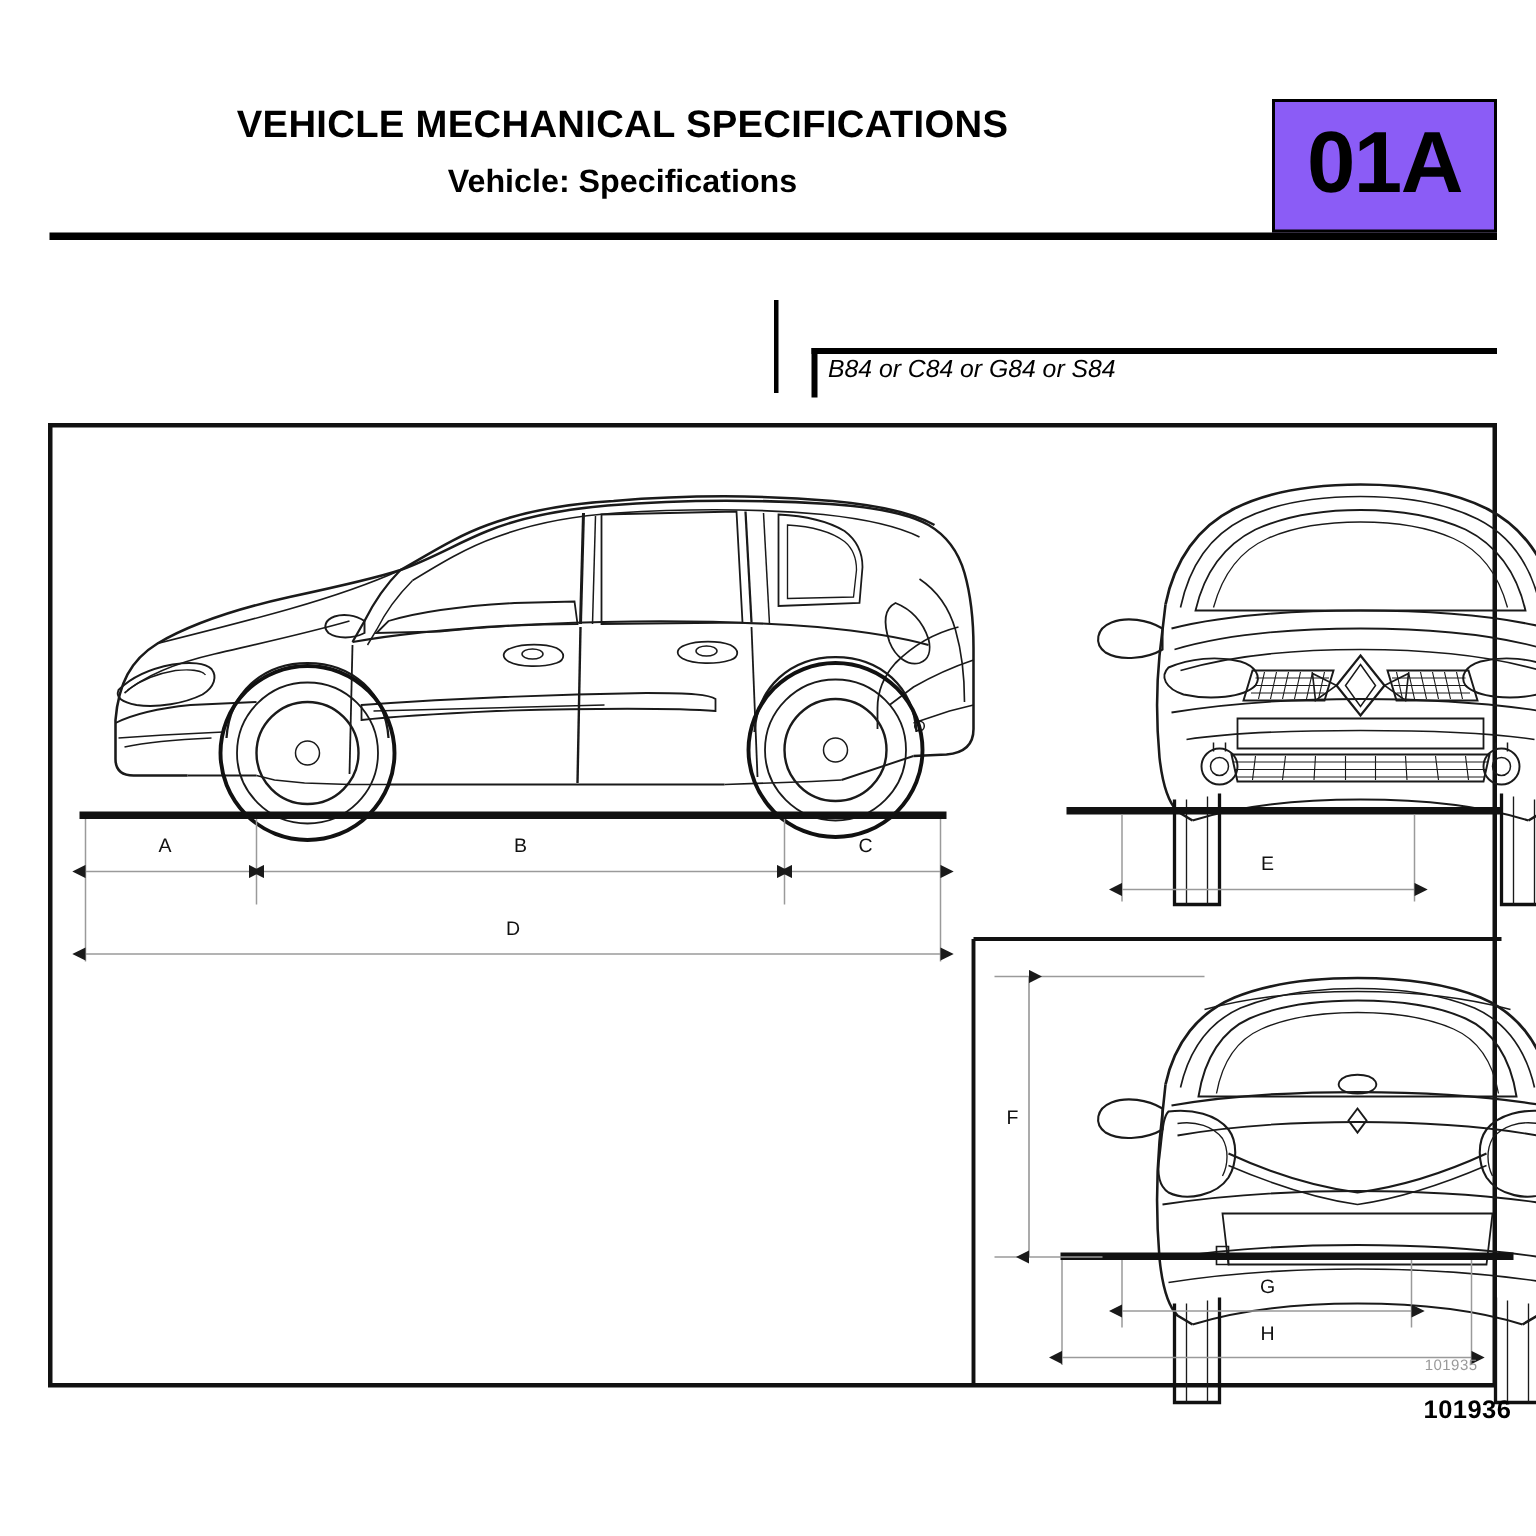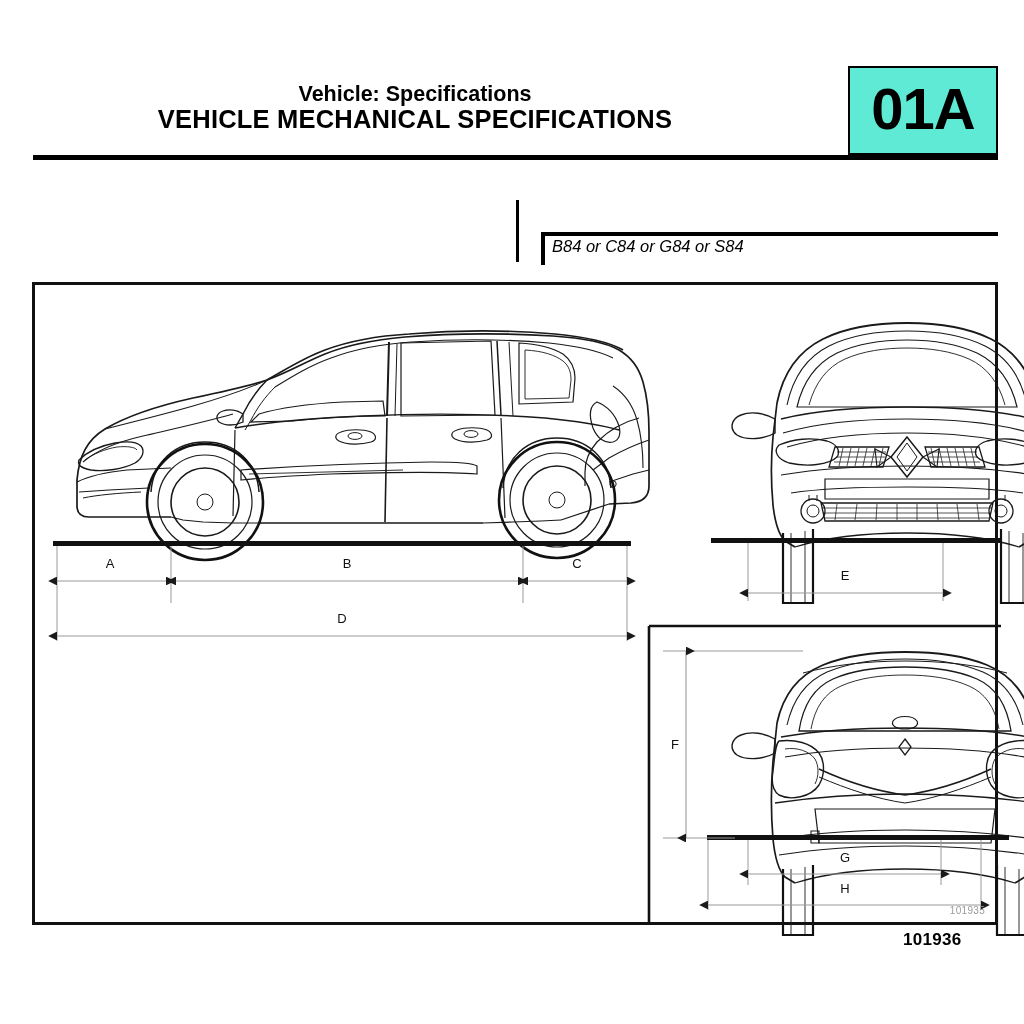--- a/index.html
+++ b/index.html
@@ -18,21 +18,21 @@
   #main-title{
     font-size:25.5px;font-weight:bold;letter-spacing:.2px;line-height:1.05;
     white-space:nowrap;
   }
   #sub-title{
     font-size:21.5px;font-weight:bold;margin-top:13px;line-height:1.05;
     white-space:nowrap;
   }
   #section-code-box{
     position:absolute;left:848px;top:66px;width:150px;height:89px;
-    border:2.5px solid #000;background:#5eead4;
+    border:2.5px solid #000;background:#8b5cf6;
     display:flex;align-items:center;justify-content:center;
     box-sizing:border-box;
   }
   #section-code{
     font-size:58px;font-weight:bold;line-height:1;letter-spacing:-1px;
     transform:translateY(-2px);
   }
   #header-rule{
     position:absolute;left:33px;top:155px;width:965px;height:5px;background:#000;
   }
@@ -51,32 +51,32 @@
   
   #drawing-frame{
     position:absolute;left:32px;top:282px;width:966px;height:643px;
     border:3px solid #111;background:#fff;box-sizing:border-box;
   }
   #figure-inner-id{
     position:absolute;right:10px;bottom:6px;
     font-size:10px;color:#9a9a9a;letter-spacing:.3px;
   }
   #figure-id{
-    position:absolute;left:903px;top:930px;
+    position:absolute;left:949px;top:930px;
     font-size:17px;font-weight:bold;letter-spacing:.3px;
   }
   svg{display:block;overflow:visible;}
   .dimtxt{font-family:"Liberation Sans",sans-serif;font-size:13px;fill:#111;}
 </style>
 </head>
 <body>
 
 <div id="header-title-block">
+  <div id="main-title">VEHICLE MECHANICAL SPECIFICATIONS</div>
   <div id="sub-title">Vehicle: Specifications</div>
-  <div id="main-title">VEHICLE MECHANICAL SPECIFICATIONS</div>
 </div>
 
 <div id="section-code-box">
   <span id="section-code">01A</span>
 </div>
 
 <div id="header-rule"></div>
 
 <div id="variant-tick"></div>
 <div id="variant-bracket"></div>

